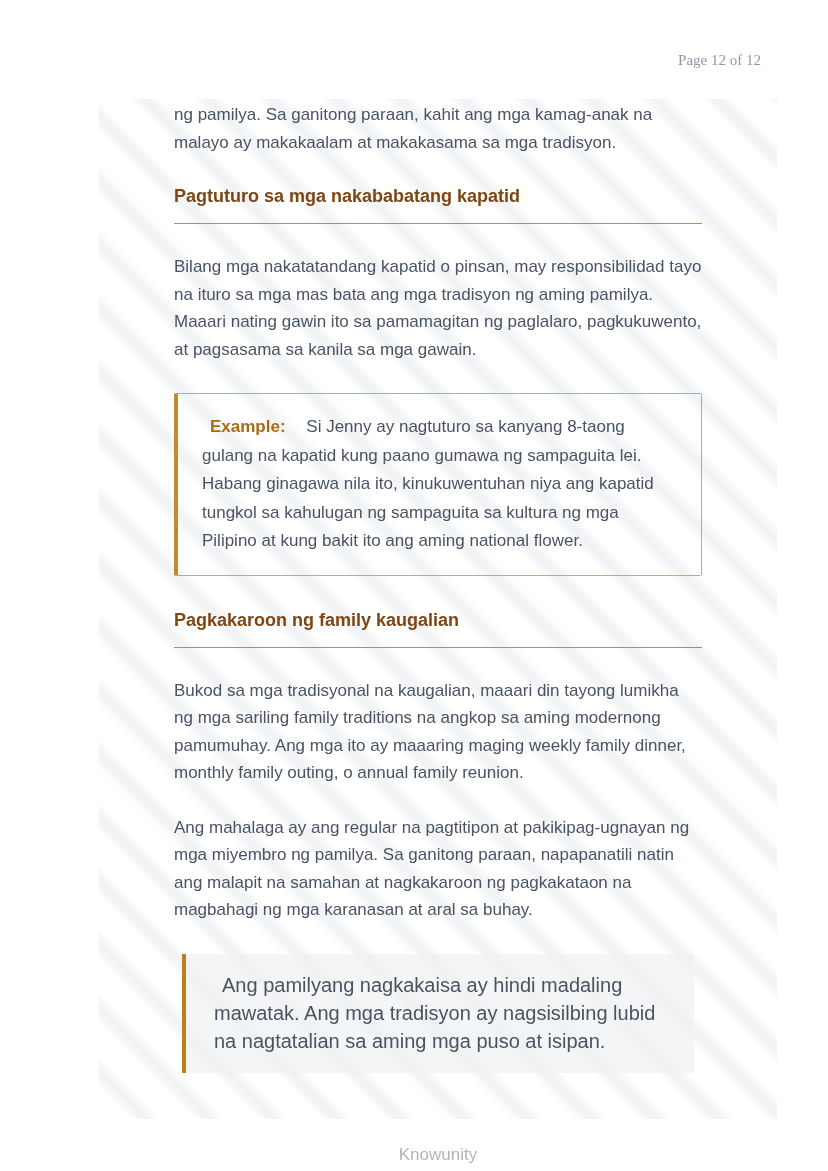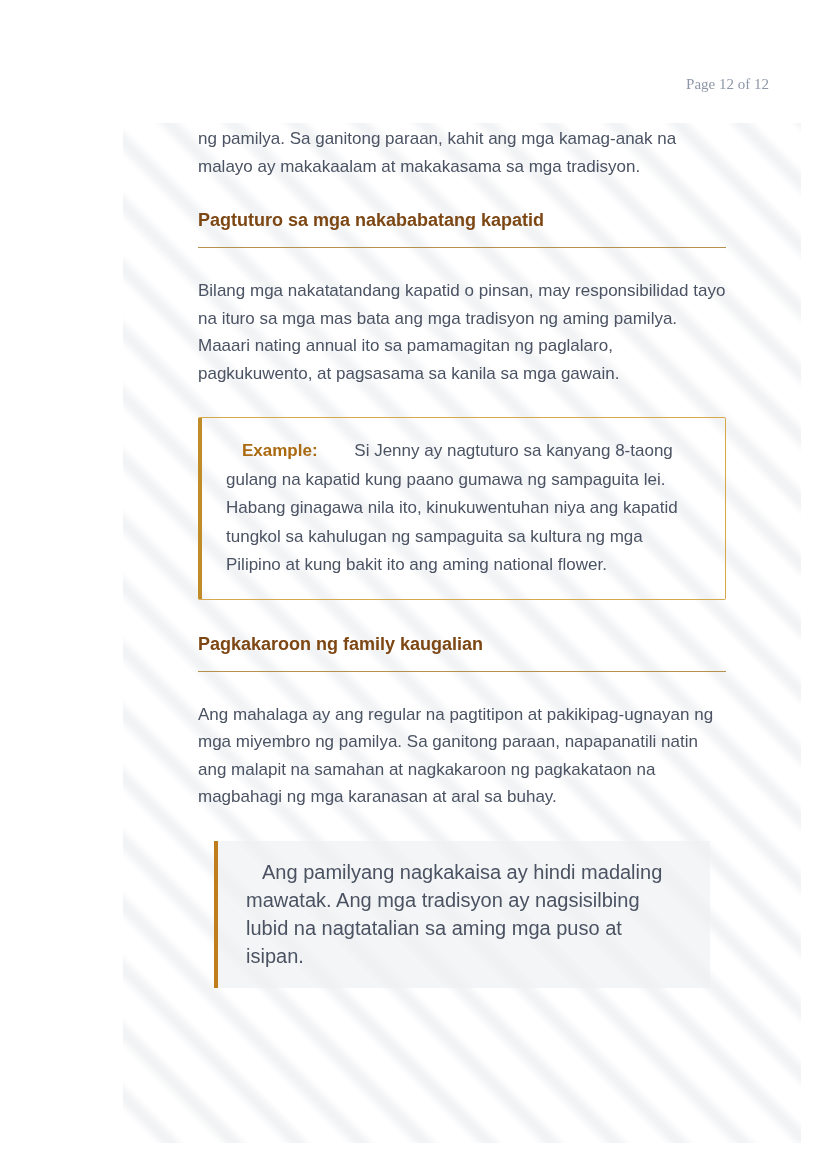--- a/index.html
+++ b/index.html
@@ -1,15 +1,15 @@
 <!DOCTYPE html>
 <html><head>
 <meta charset="utf-8">
 <style>
-  * { margin: 16px; padding: 0; box-sizing: border-box; }
+  * { margin: 8px; padding: 0; box-sizing: border-box; }
 
   html, body {
     width: 828px;
     height: 1171px;
     background: #ffffff;
     font-family: "Liberation Sans", sans-serif;
     position: relative;
     overflow: hidden;
   }
 
@@ -101,29 +101,30 @@
 <body>
 
 <div class="page-indicator">Page 12 of 12</div>
 
 <div class="content-panel">
 
   <p class="body-paragraph">ng pamilya. Sa ganitong paraan, kahit ang mga kamag-anak na malayo ay makakaalam at makakasama sa mga tradisyon.</p>
 
   <h2 class="section-heading">Pagtuturo sa mga nakababatang kapatid</h2>
 
-  <p class="body-paragraph">Bilang mga nakatatandang kapatid o pinsan, may responsibilidad tayo na ituro sa mga mas bata ang mga tradisyon ng aming pamilya. Maaari nating annual ito sa pamamagitan ng paglalaro, pagkukuwento, at pagsasama sa kanila sa mga gawain.</p>
+  <p class="body-paragraph">Bilang mga nakatatandang kapatid o pinsan, may responsibilidad tayo na ituro sa mga mas bata ang mga tradisyon ng aming pamilya. Maaari nating gawin ito sa pamamagitan ng paglalaro, pagkukuwento, at pagsasama sa kanila sa mga gawain.</p>
 
   <div class="example-box">
     <span class="example-label">Example:</span>
     <span>Si Jenny ay nagtuturo sa kanyang 8-taong gulang na kapatid kung paano gumawa ng sampaguita lei. Habang ginagawa nila ito, kinukuwentuhan niya ang kapatid tungkol sa kahulugan ng sampaguita sa kultura ng mga Pilipino at kung bakit ito ang aming national flower.</span>
   </div>
 
   <h2 class="section-heading">Pagkakaroon ng family kaugalian</h2>
 
+  <p class="body-paragraph">Bukod sa mga tradisyonal na kaugalian, maaari din tayong lumikha ng mga sariling family traditions na angkop sa aming modernong pamumuhay. Ang mga ito ay maaaring maging weekly family dinner, monthly family outing, o annual family reunion.</p>
 
   <p class="body-paragraph">Ang mahalaga ay ang regular na pagtitipon at pakikipag-ugnayan ng mga miyembro ng pamilya. Sa ganitong paraan, napapanatili natin ang malapit na samahan at nagkakaroon ng pagkakataon na magbahagi ng mga karanasan at aral sa buhay.</p>
 
   <div class="quote-box">
     <span>Ang pamilyang nagkakaisa ay hindi madaling mawatak. Ang mga tradisyon ay nagsisilbing lubid na nagtatalian sa aming mga puso at isipan.</span>
   </div>
 
 </div>
 
 <div class="page-footer">Knowunity</div>

